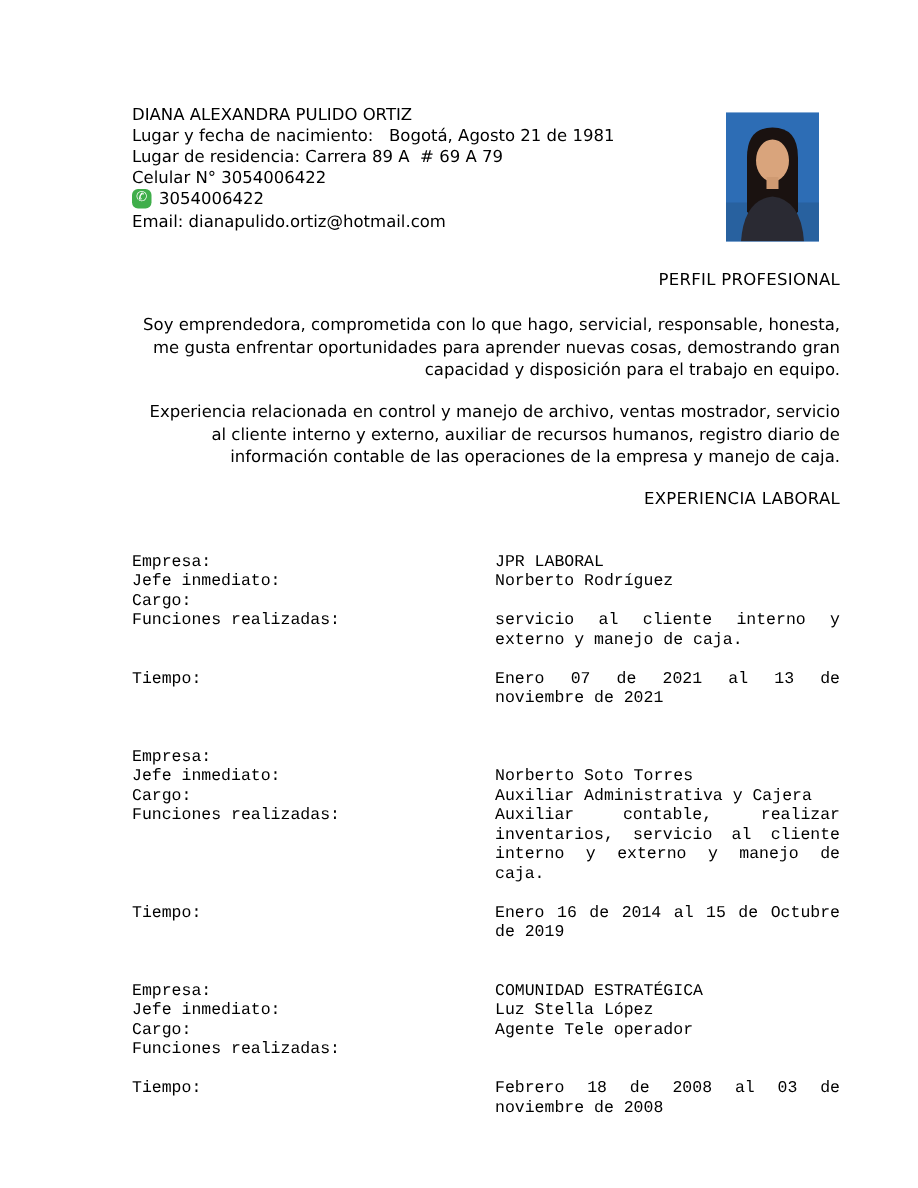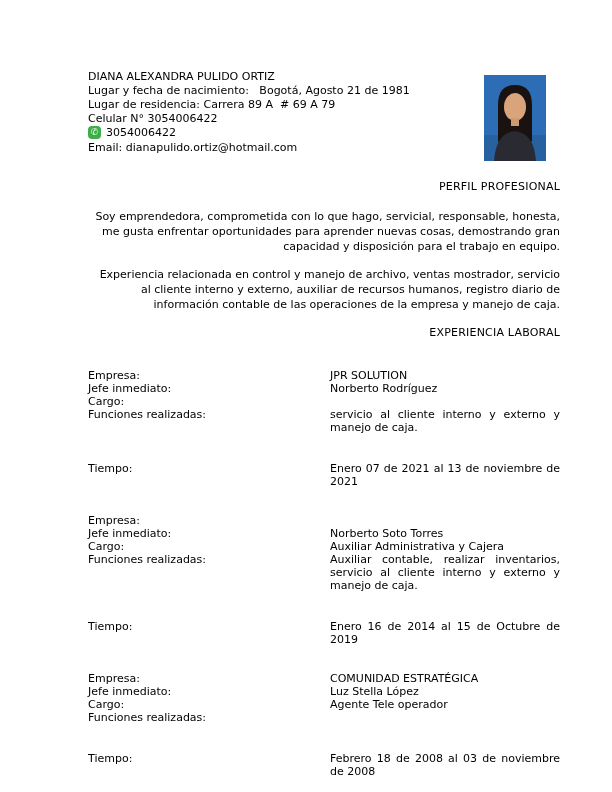--- a/index.html
+++ b/index.html
@@ -54,24 +54,24 @@
     margin: 26px 0 16px 0;
     letter-spacing: 0.2px;
   }
   .section-title.experience { margin: 14px 0 30px 0; }
 
   
   .para { margin: 0 0 13px 0; line-height: 15px; text-align: right; }
 
   
   .job { margin-bottom: 26px; }
-  .row { display: grid; grid-template-columns: 242px 1fr; }
+  .row { display: grid; grid-template-columns: 242px 1fr; font-family: Liberation Mono, monospace; }
   .row .lbl { display: block; }
   .row .val { display: block; text-align: justify; }
-  .row.tiempo { margin-top: 28px; }
+  .row.tiempo { margin-top: 13px; }
 </style>
 </head>
 <body>
 
 <div class="photo">
   <svg viewBox="0 0 62 86" xmlns="http://www.w3.org/2000/svg">
     <rect x="0" y="0" width="62" height="86" fill="#2d6db5"></rect>
     <rect x="0" y="60" width="62" height="26" fill="#28619f"></rect>
 
     <path d="M14 30 Q14 10 31 10 Q48 10 48 30 L48 66 Q44 72 38 74 L24 74 Q18 72 14 66 Z" fill="#1a1210"></path>
@@ -100,21 +100,21 @@
 
   <div class="section-title" data-bind="profile.title">PERFIL PROFESIONAL</div>
   <p class="para" data-bind="profile.paragraphs.0">Soy emprendedora, comprometida con lo que hago, servicial, responsable, honesta, me gusta enfrentar oportunidades para aprender nuevas cosas, demostrando gran capacidad y disposición para el trabajo en equipo.</p>
   <p class="para" data-bind="profile.paragraphs.1">Experiencia relacionada en control y manejo de archivo, ventas mostrador, servicio al cliente interno y externo, auxiliar de recursos humanos, registro diario de información contable de las operaciones de la empresa y manejo de caja.</p>
 
   <div class="section-title experience" data-bind="experience.title">EXPERIENCIA LABORAL</div>
 
   <div class="job">
     <div class="row">
       <span class="lbl" data-bind="experience.labels.empresa">Empresa:</span>
-      <span class="val" data-bind="experience.jobs.0.empresa">JPR SOLUTION</span>
+      <span class="val" data-bind="experience.jobs.0.empresa">JPR LABORAL</span>
     </div>
     <div class="row">
       <span class="lbl" data-bind="experience.labels.jefe">Jefe inmediato:</span>
       <span class="val" data-bind="experience.jobs.0.jefe">Norberto Rodríguez</span>
     </div>
     <div class="row">
       <span class="lbl" data-bind="experience.labels.cargo">Cargo:</span>
     </div>
     <div class="row">
       <span class="lbl" data-bind="experience.labels.funciones">Funciones realizadas:</span>

